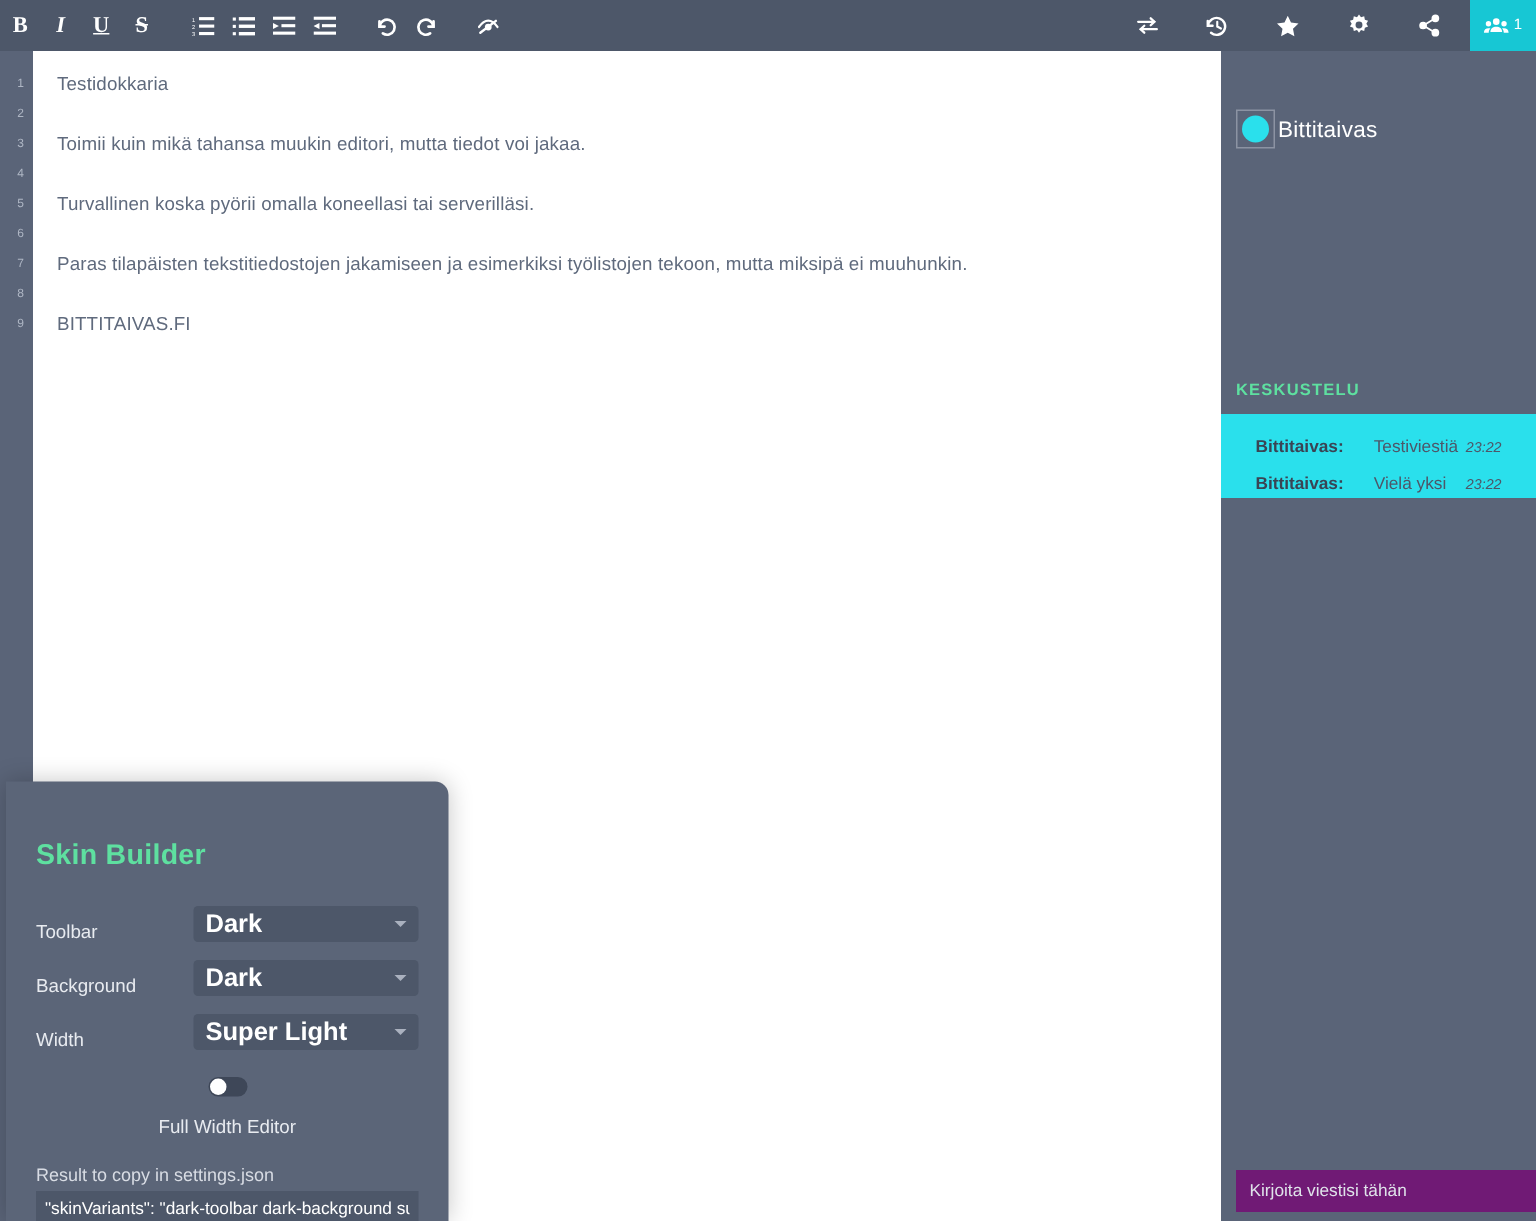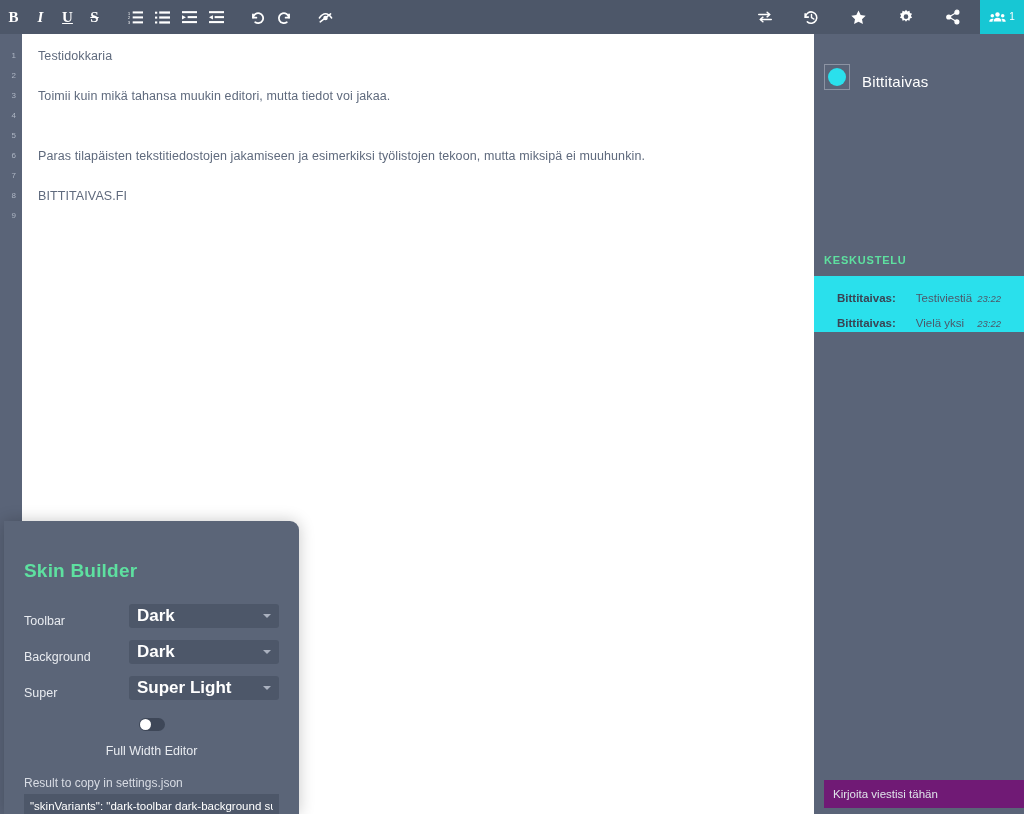--- a/index.html
+++ b/index.html
@@ -108,23 +108,24 @@
   
   #side {
     position: absolute;
     top: 34px; right: 0;
     width: 210px; height: 780px;
     background: #5a6478;
   }
   #user-row {
     height: 56px;
     display: flex;
-    align-items: flex-end;
+    align-items: center;
     padding-left: 10px;
-    gap: 12px;
+    gap: 2px;
+    margin-top: 24px;
   }
   #avatar {
     width: 26px; height: 26px;
     border: 1px solid #8c93a3;
     display: flex; align-items: center; justify-content: center;
     background: #5a6478;
   }
   #avatar .dot {
     width: 18px; height: 18px;
     border-radius: 50%;
@@ -443,20 +444,21 @@
       <div class="ln">7</div>
       <div class="ln">8</div>
       <div class="ln">9</div>
     </div>
     <div id="editor-paper">
       <div id="doc-text">
         <div class="doc-line">Testidokkaria</div>
         <div class="doc-line blank"></div>
         <div class="doc-line">Toimii kuin mikä tahansa muukin editori, mutta tiedot voi jakaa.</div>
         <div class="doc-line blank"></div>
+        <div class="doc-line">Turvallinen koska pyörii omalla koneellasi tai serverilläsi.</div>
         <div class="doc-line blank"></div>
         <div class="doc-line">Paras tilapäisten tekstitiedostojen jakamiseen ja esimerkiksi työlistojen tekoon, mutta miksipä ei muuhunkin.</div>
         <div class="doc-line blank"></div>
         <div class="doc-line">BITTITAIVAS.FI</div>
       </div>
     </div>
   </div>
 
   <div id="side">
     <div id="user-row">
@@ -500,21 +502,21 @@
 
     <div class="sk-row">
       <div class="sk-label">Background</div>
       <div class="sk-select">
         <span class="sk-select-val">Dark</span>
         <span class="sk-caret"></span>
       </div>
     </div>
 
     <div class="sk-row">
-      <div class="sk-label">Super</div>
+      <div class="sk-label">Width</div>
       <div class="sk-select">
         <span class="sk-select-val">Super Light</span>
         <span class="sk-caret"></span>
       </div>
     </div>
 
     <div id="toggle-row">
       <div id="toggle">
         <div class="knob"></div>
       </div>

